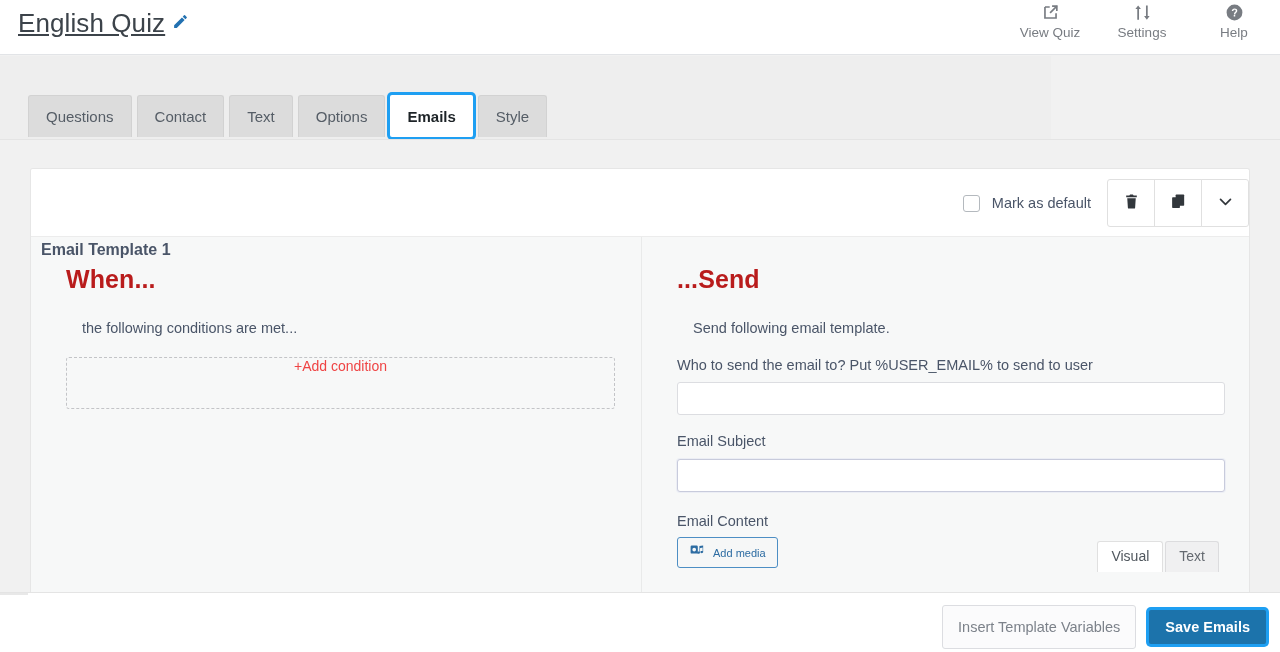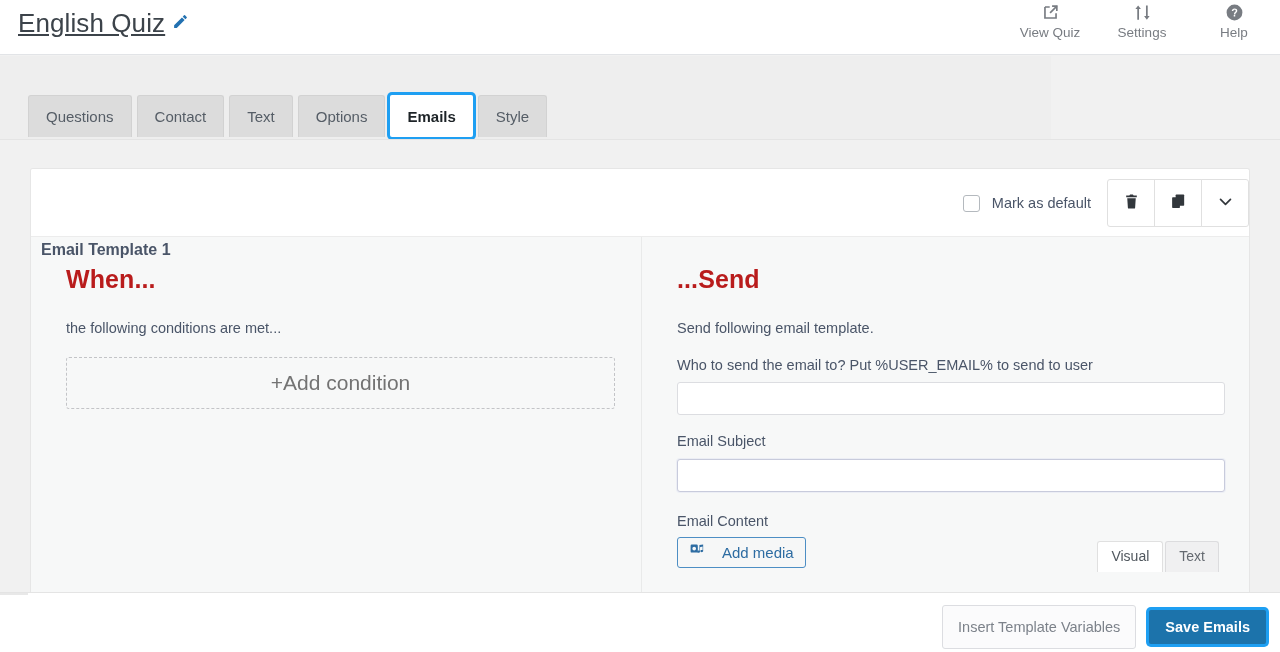--- a/index.html
+++ b/index.html
@@ -102,47 +102,47 @@
 
   #card-body{ display:flex; height:355px; }
   #when-panel{
     width:611px; padding:28px 26px 0 35px; border-right:1px solid #e9eaea;
   }
   #send-panel{ flex:1; padding:28px 24px 0 35px; }
 
   .panel-heading{
     font-size:25px; font-weight:700; color:#b91c1c; margin:0 0 26px 0; letter-spacing:.1px;
   }
-  .panel-sub{ font-size:14.5px; color:#4a5568; margin:0 0 21px 0; }
+  .panel-sub{ font-size:14.5px; color:#4a5568; margin:0 0 21px 16px; }
 
   #add-condition{
     height:52px; border:1px dashed #c3c4c7; border-radius:3px;
-    display:flex; align-items:center; justify-content:center;
-    color:#737373; font-size:21px; cursor:pointer; background:transparent;
+    display:flex; align-items:flex-start; justify-content:center;
+    color:#ef4444; font-size:14px; cursor:pointer; background:transparent;
   }
 
   .field-label{ font-size:14.5px; color:#4a5568; margin:0 0 9px 0; }
   .text-input{
     width:100%; height:33px; background:#fff; border:1px solid #dcdde1;
     border-radius:3px; padding:0 9px; font-size:14px; color:#3c434a;
     font-family:"Liberation Sans", sans-serif; outline:none;
   }
   .text-input.focused{ border-color:#c8cbdc; box-shadow:0 0 0 1px #eceef5; }
   #send-to-input{ margin-bottom:18px; }
   #reply-to-wrap{ display:flex; align-items:center; gap:12px; margin-bottom:21px; cursor:pointer; }
   #reply-to-label{ font-size:14.5px; color:#4a5568; }
   #email-subject-label{ margin-bottom:10px; }
   #email-content-label{ margin:21px 0 8px 0; }
 
   #editor-toolbar{ position:relative; height:34px; }
   #add-media-btn{
     position:absolute; left:0; top:0;
     height:31px; padding:0 11px; background:#f6f7f7; border:1px solid #4d8ec4;
-    border-radius:3px; display:flex; align-items:center; gap:17px;
-    color:#2d6ca2; font-size:15px; cursor:pointer;
+    border-radius:3px; display:flex; align-items:center; gap:8px;
+    color:#2d6ca2; font-size:11px; cursor:pointer;
   }
   #editor-mode-tabs{ position:absolute; right:6px; top:4px; display:flex; gap:2px; }
   .editor-tab{
     padding:6px 13px 8px 13px; font-size:14px; color:#646970;
     border:1px solid #dcdcde; border-bottom:none; border-radius:3px 3px 0 0;
     background:#f0f0f1; cursor:pointer;
   }
   .editor-tab.active{ background:#ffffff; border-color:#e0e0e0; color:#50575e; }
 
   

